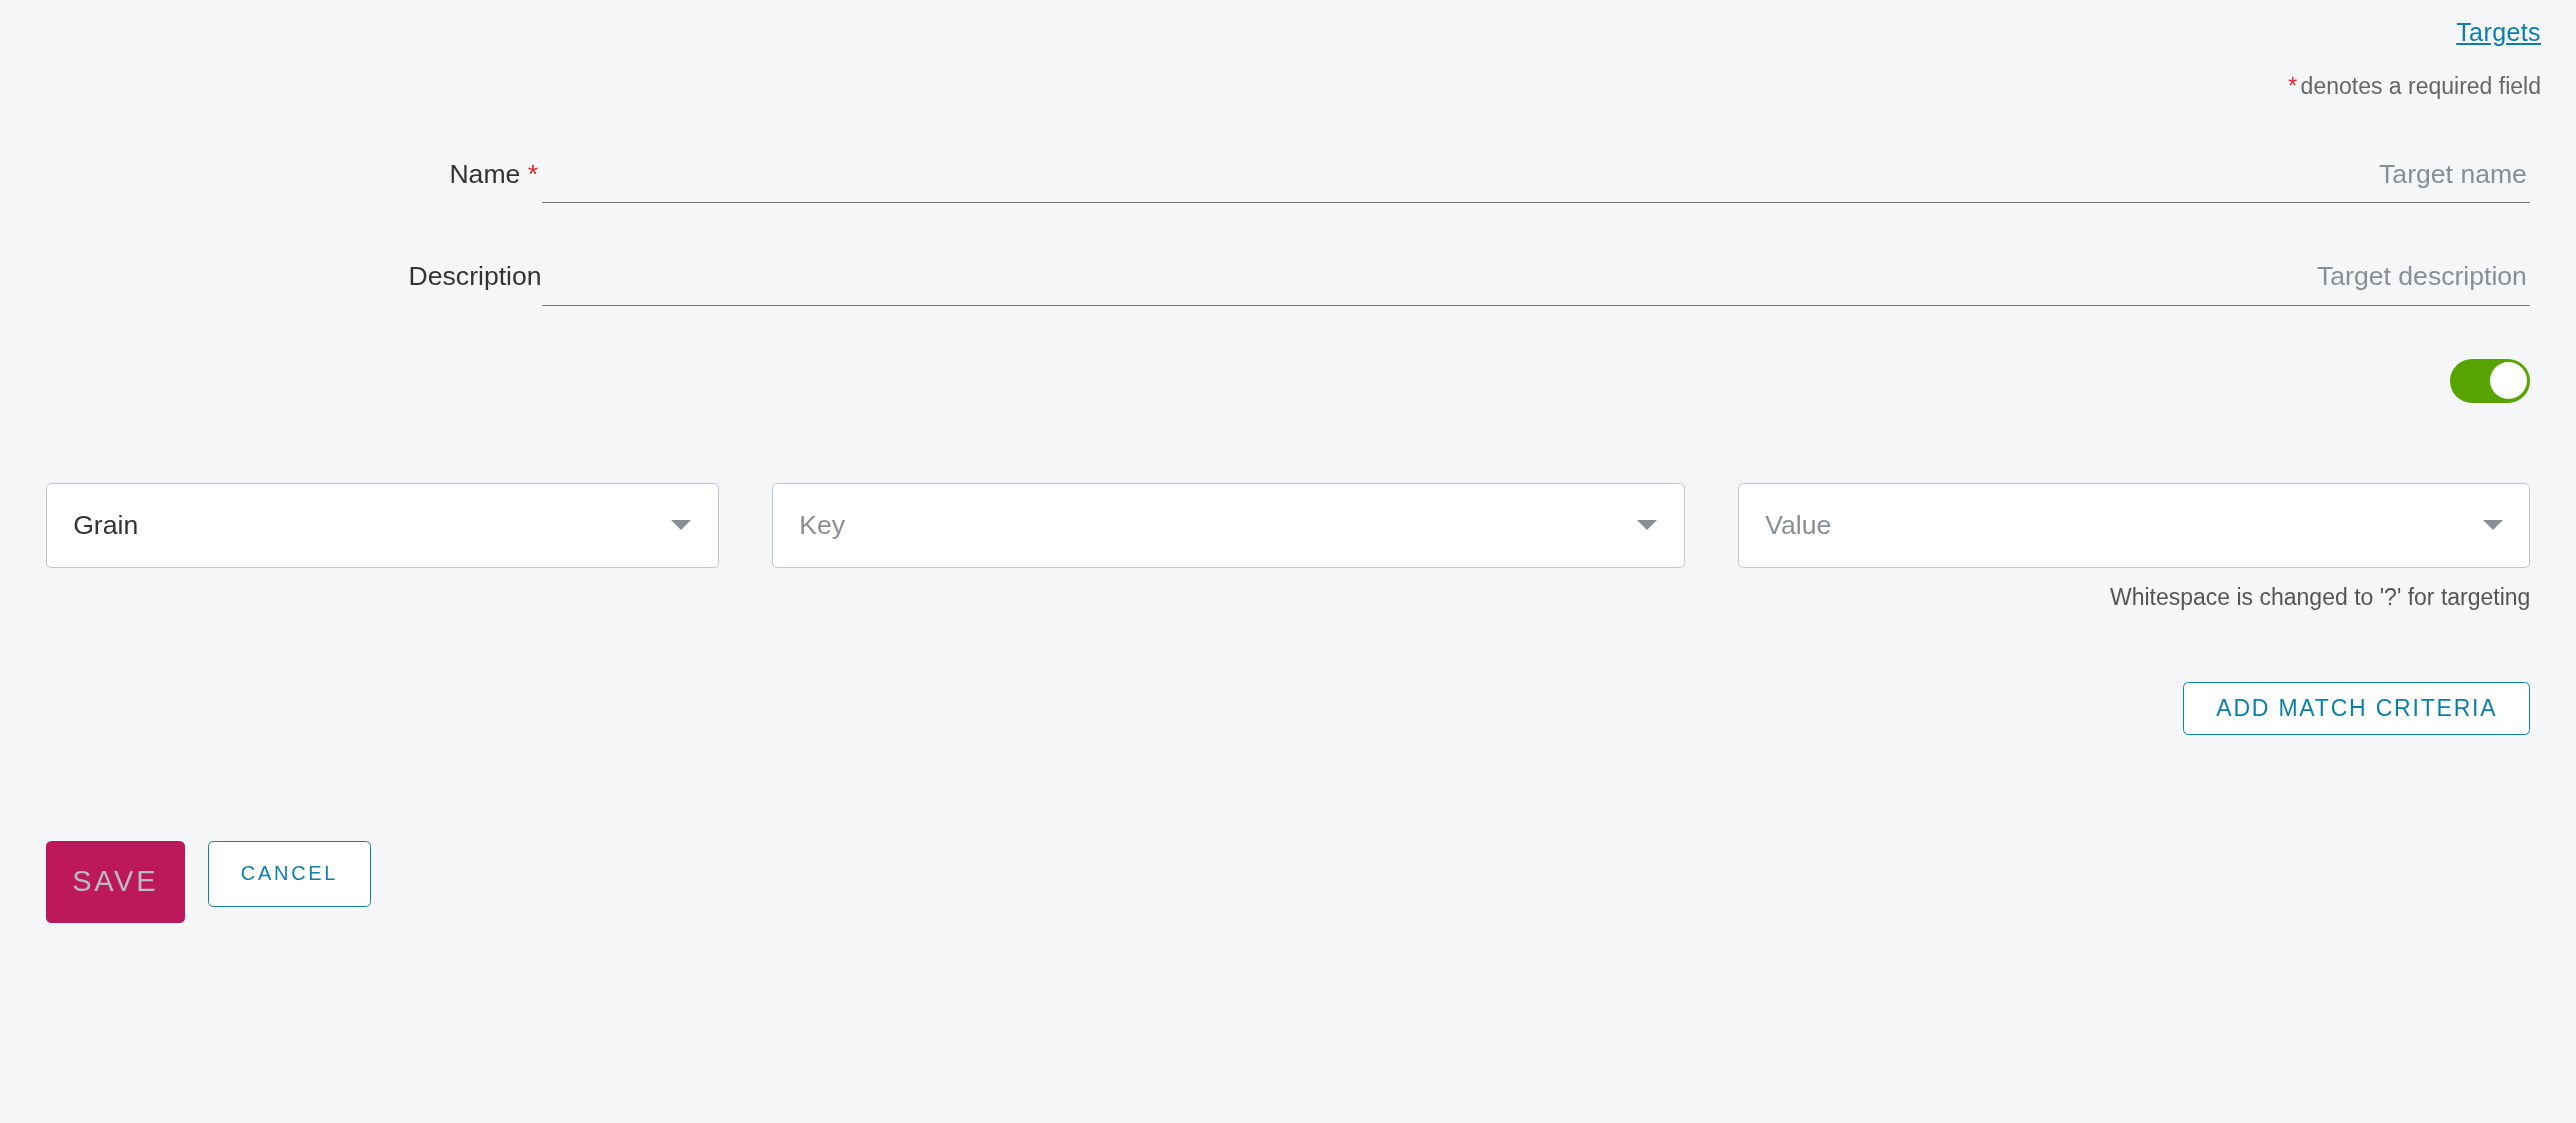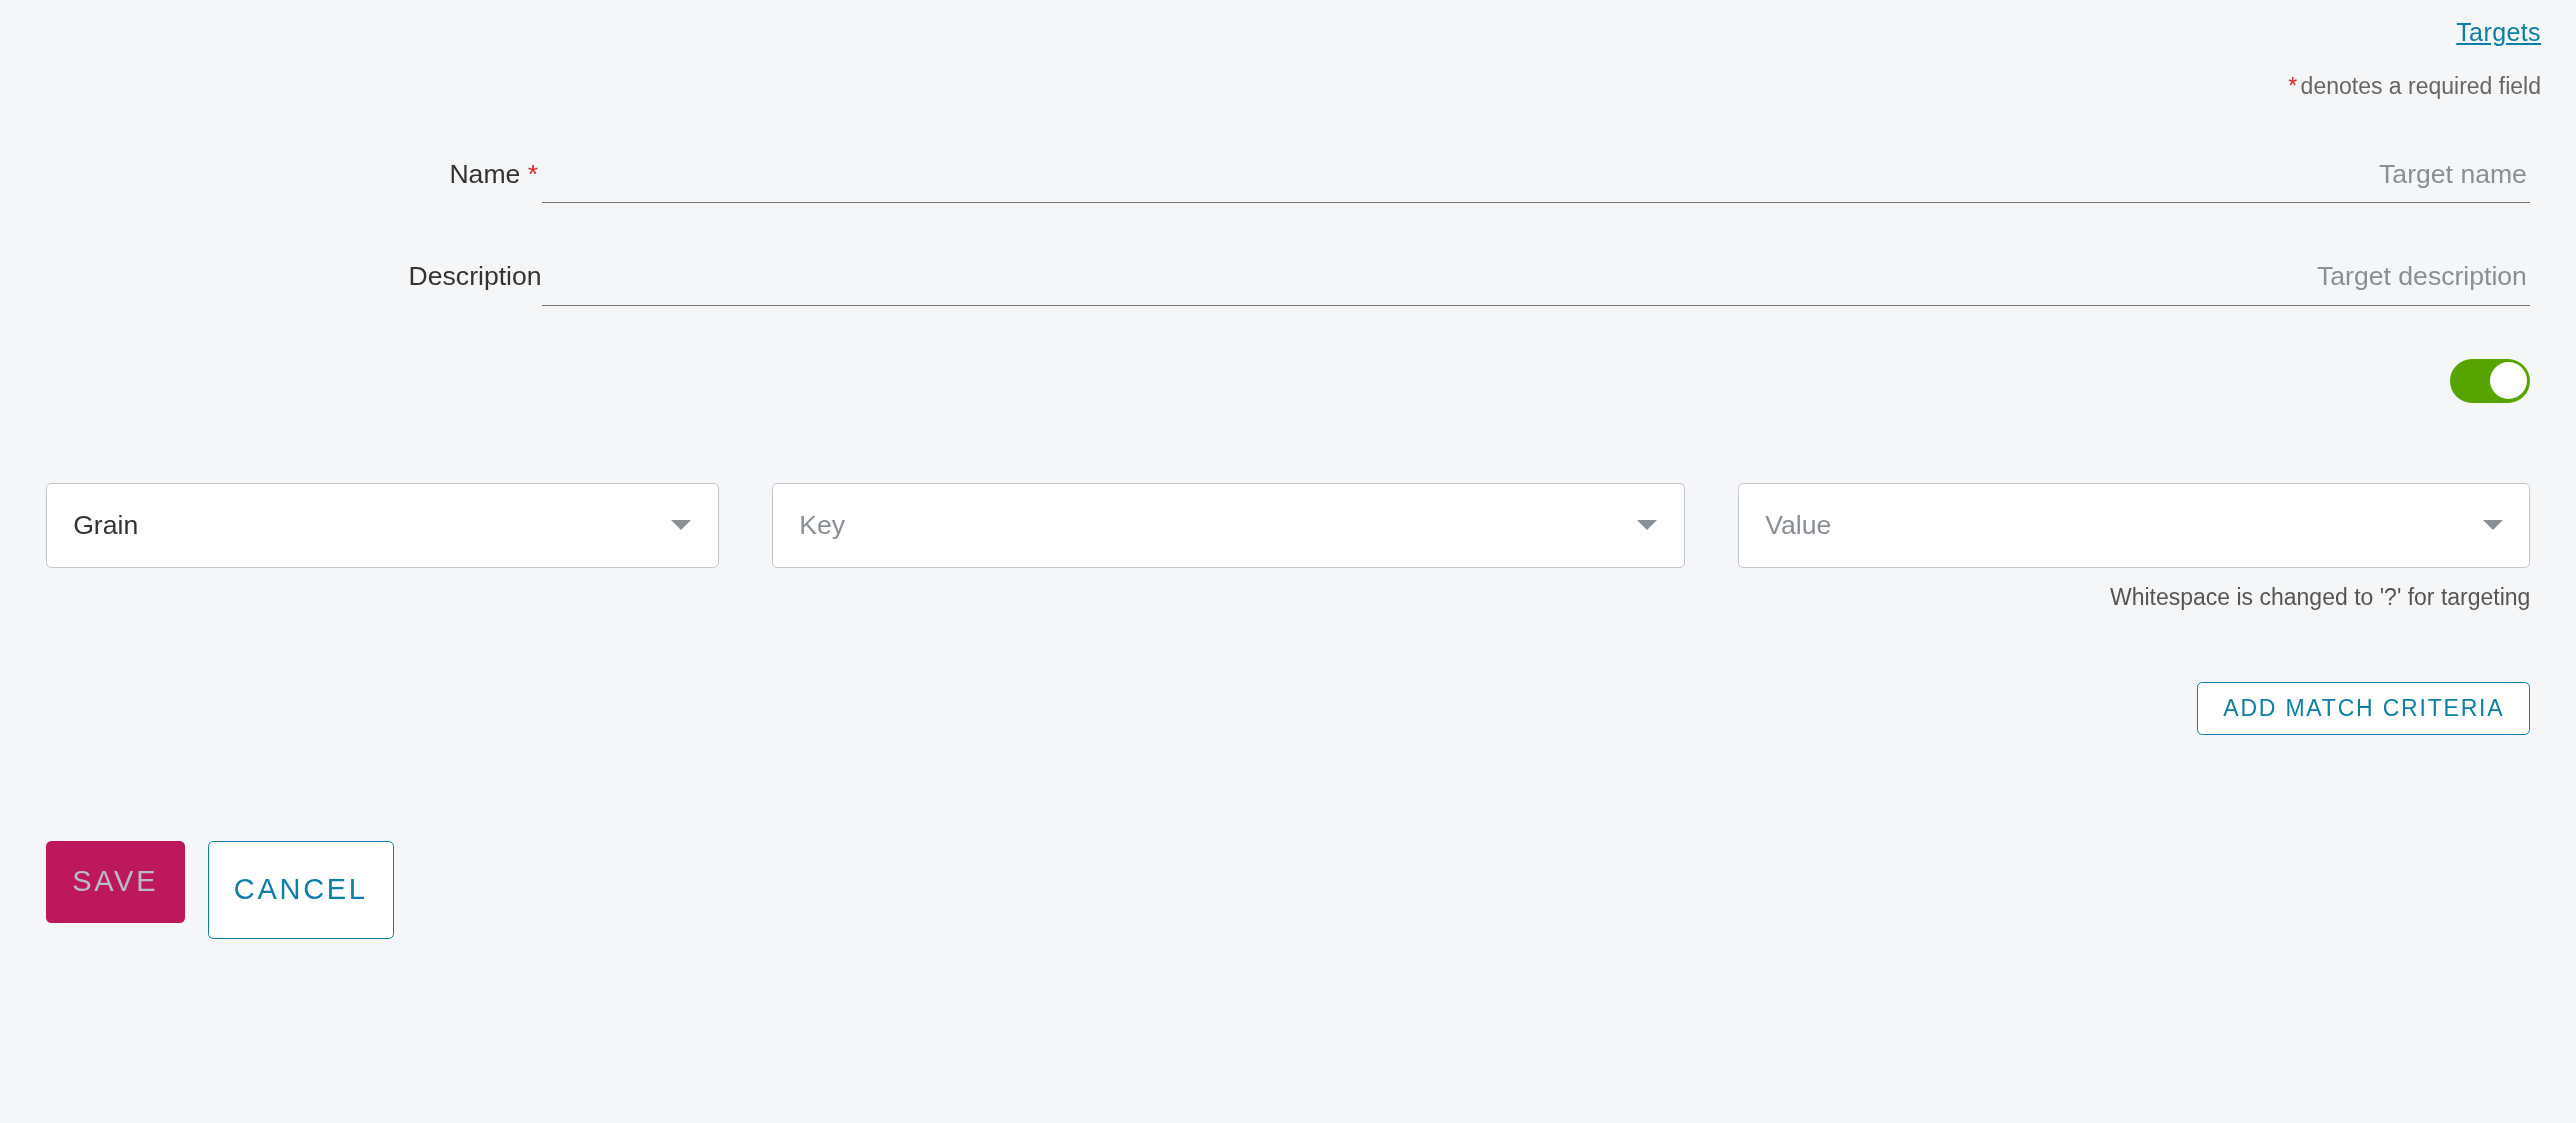--- a/index.html
+++ b/index.html
@@ -120,42 +120,42 @@
     }
     
     .btn-outline {
       display: inline-flex;
       align-items: center;
       justify-content: center;
       border: 0.9px solid #0b7ea9;
       color: #0b7ea9;
       background: #fff;
       border-radius: 5.3px;
-      padding: 0 25px;
+      padding: 0 32px;
       height: 53px;
       font-size: 23px;
       letter-spacing: 1.8px;
       cursor: pointer;
     }
     .btn-disabled {
       background: #be185d;
       color: #b9bdc3;
       border: none;
       border-radius: 5.3px;
       padding: 0 26.6px;
       height: 82px;
       font-size: 29px;
       letter-spacing: 2.7px;
       display: inline-flex;
       align-items: center;
       cursor: not-allowed;
     }
     .add-criteria-wrap { margin-top: 71px; }
     .actions { margin-top: 106px; display: flex; gap: 23px; align-items: stretch; }
-    .actions .btn-outline { height: 98px; font-size: 29px; letter-spacing: 2.7px; }
+    .actions .btn-outline { height: 66px; font-size: 20px; letter-spacing: 2.7px; }
     input, button { font-family: inherit; }
   </style>
 </head>
 <body>
 
 <div class="page">
 
   <a href="#" class="breadcrumb">Targets</a>
 
 

